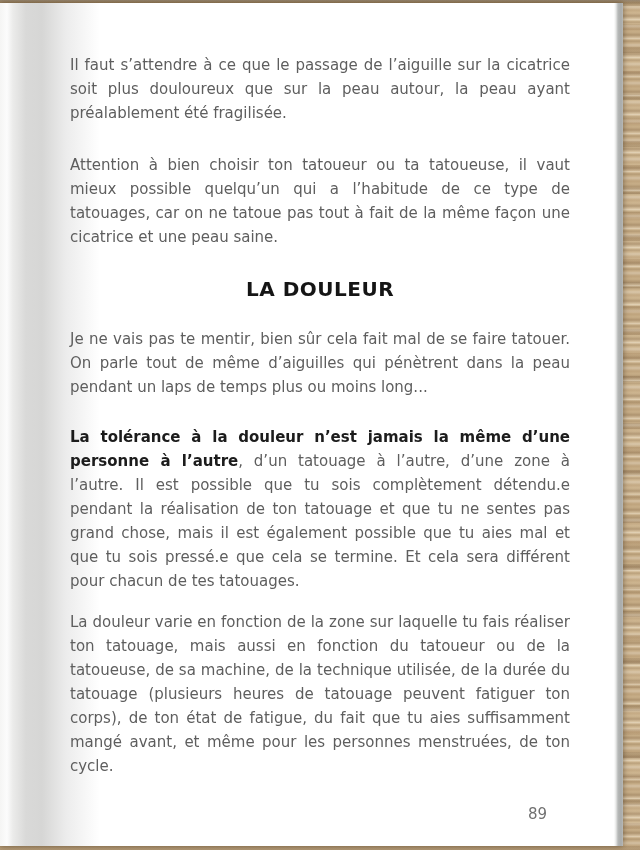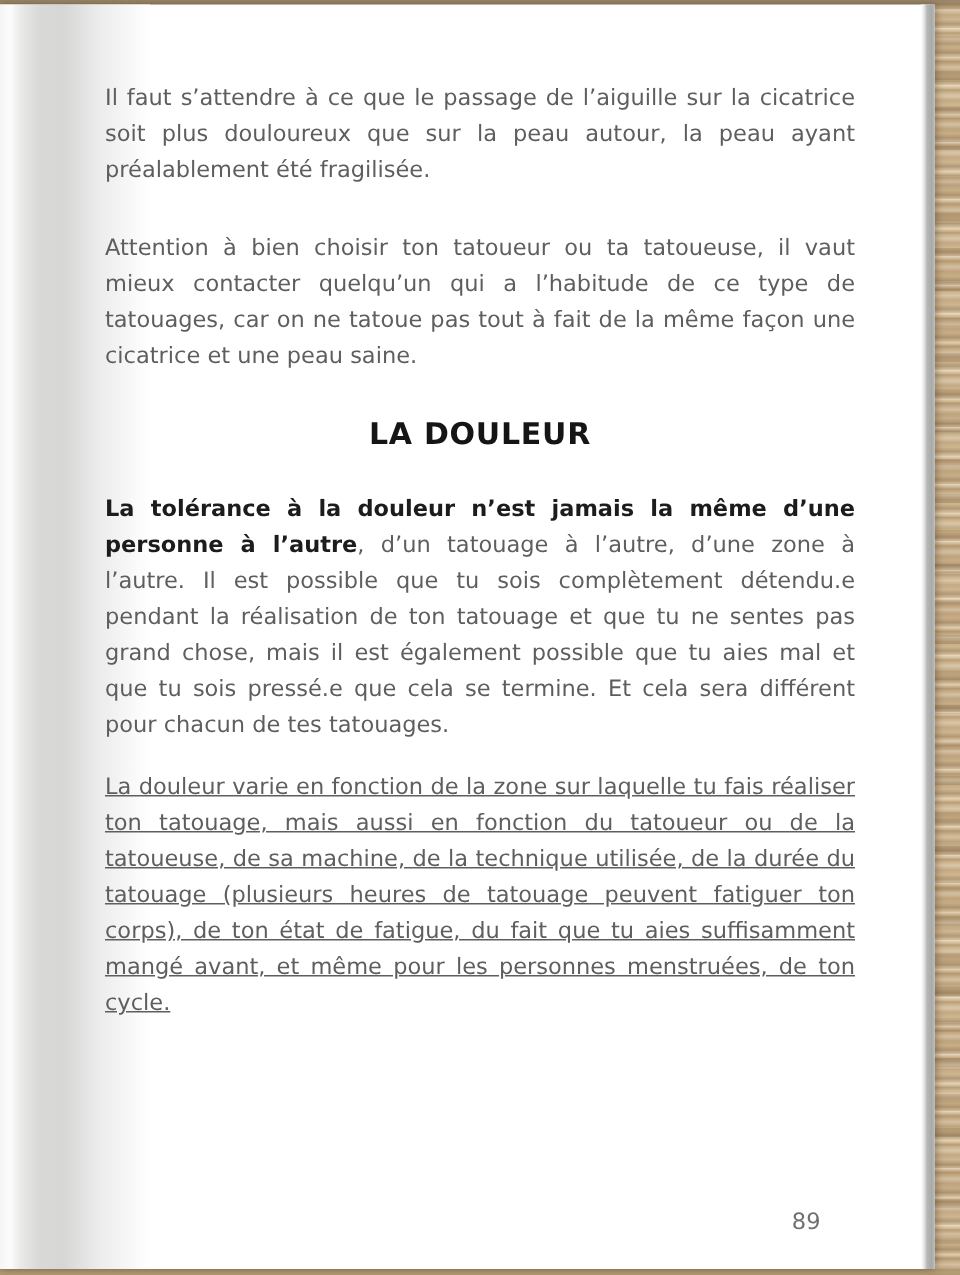--- a/index.html
+++ b/index.html
@@ -50,21 +50,21 @@
   }
 
   .content {
     position: absolute; left: 70px; top: 50px; width: 500px;
     font-size: 15px; line-height: 24px; color: #5e5e5e;
     text-align: justify;
   }
   .para { margin: 0 0 28px 0; }
   .para.p3 { margin-bottom: 26px; }
   .para.p4 { margin-bottom: 17px; }
-  .para.p5 { margin-bottom: 11px; text-decoration: underline; }
+  .para.p5 { margin-bottom: 11px; }
 
   .lead { font-weight: bold; color: #1c1c1c; }
 
   .heading {
     margin: 17px 0 26px 0; line-height: 24px;
     text-align: center; text-align-last: center;
     font-size: 20px; font-weight: bold; color: #151515;
     letter-spacing: 0.5px;
   }
 
@@ -77,24 +77,25 @@
 <body>
 
 <div class="wood-bg"></div>
 
 <div class="page">
   <div class="gutter"></div>
 
   <div class="content">
     <p class="para p1"><span>Il faut s’attendre à ce que le passage de l’aiguille sur la cicatrice soit plus douloureux que sur la peau autour, la peau ayant préalablement été fragilisée.</span></p>
 
-    <p class="para p2"><span>Attention à bien choisir ton tatoueur ou ta tatoueuse, il vaut mieux contacter quelqu’un qui a l’habitude de ce type de tatouages, car on ne tatoue pas tout à fait de la même façon une cicatrice et une peau saine.</span></p>
+    <p class="para p2"><span>Attention à bien choisir ton tatoueur ou ta tatoueuse, il vaut mieux possible quelqu’un qui a l’habitude de ce type de tatouages, car on ne tatoue pas tout à fait de la même façon une cicatrice et une peau saine.</span></p>
 
     <h2 class="heading">LA DOULEUR</h2>
 
+    <p class="para p3"><span>Je ne vais pas te mentir, bien sûr cela fait mal de se faire tatouer. On parle tout de même d’aiguilles qui pénètrent dans la peau pendant un laps de temps plus ou moins long...</span></p>
 
     <p class="para p4"><span class="lead">La tolérance à la douleur n’est jamais la même d’une personne à l’autre</span><span>, d’un tatouage à l’autre, d’une zone à l’autre. Il est possible que tu sois complètement détendu.e pendant la réalisation de ton tatouage et que tu ne sentes pas grand chose, mais il est également possible que tu aies mal et que tu sois pressé.e que cela se termine. Et cela sera différent pour chacun de tes tatouages.</span></p>
 
     <p class="para p5"><span>La douleur varie en fonction de la zone sur laquelle tu fais réaliser ton tatouage, mais aussi en fonction du tatoueur ou de la tatoueuse, de sa machine, de la technique utilisée, de la durée du tatouage (plusieurs heures de tatouage peuvent fatiguer ton corps), de ton état de fatigue, du fait que tu aies suffisamment mangé avant, et même pour les personnes menstruées, de ton cycle.</span></p>
   </div>
 
   <div class="pageno">89</div>
 
   <div class="fore-edge"></div>
 </div>

